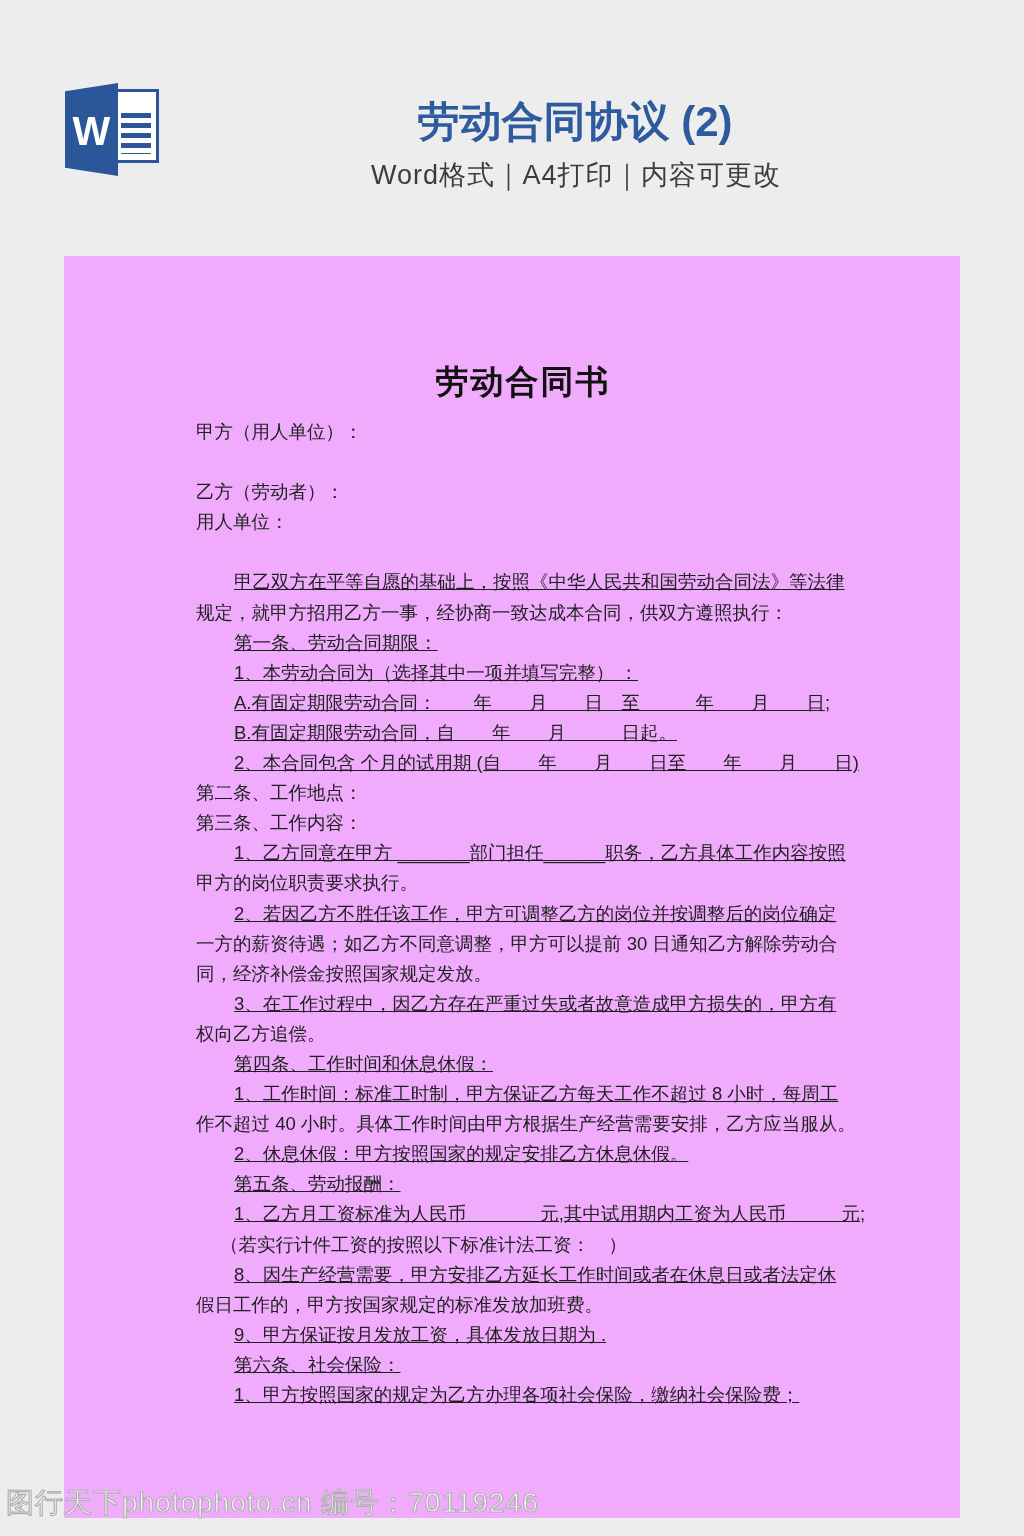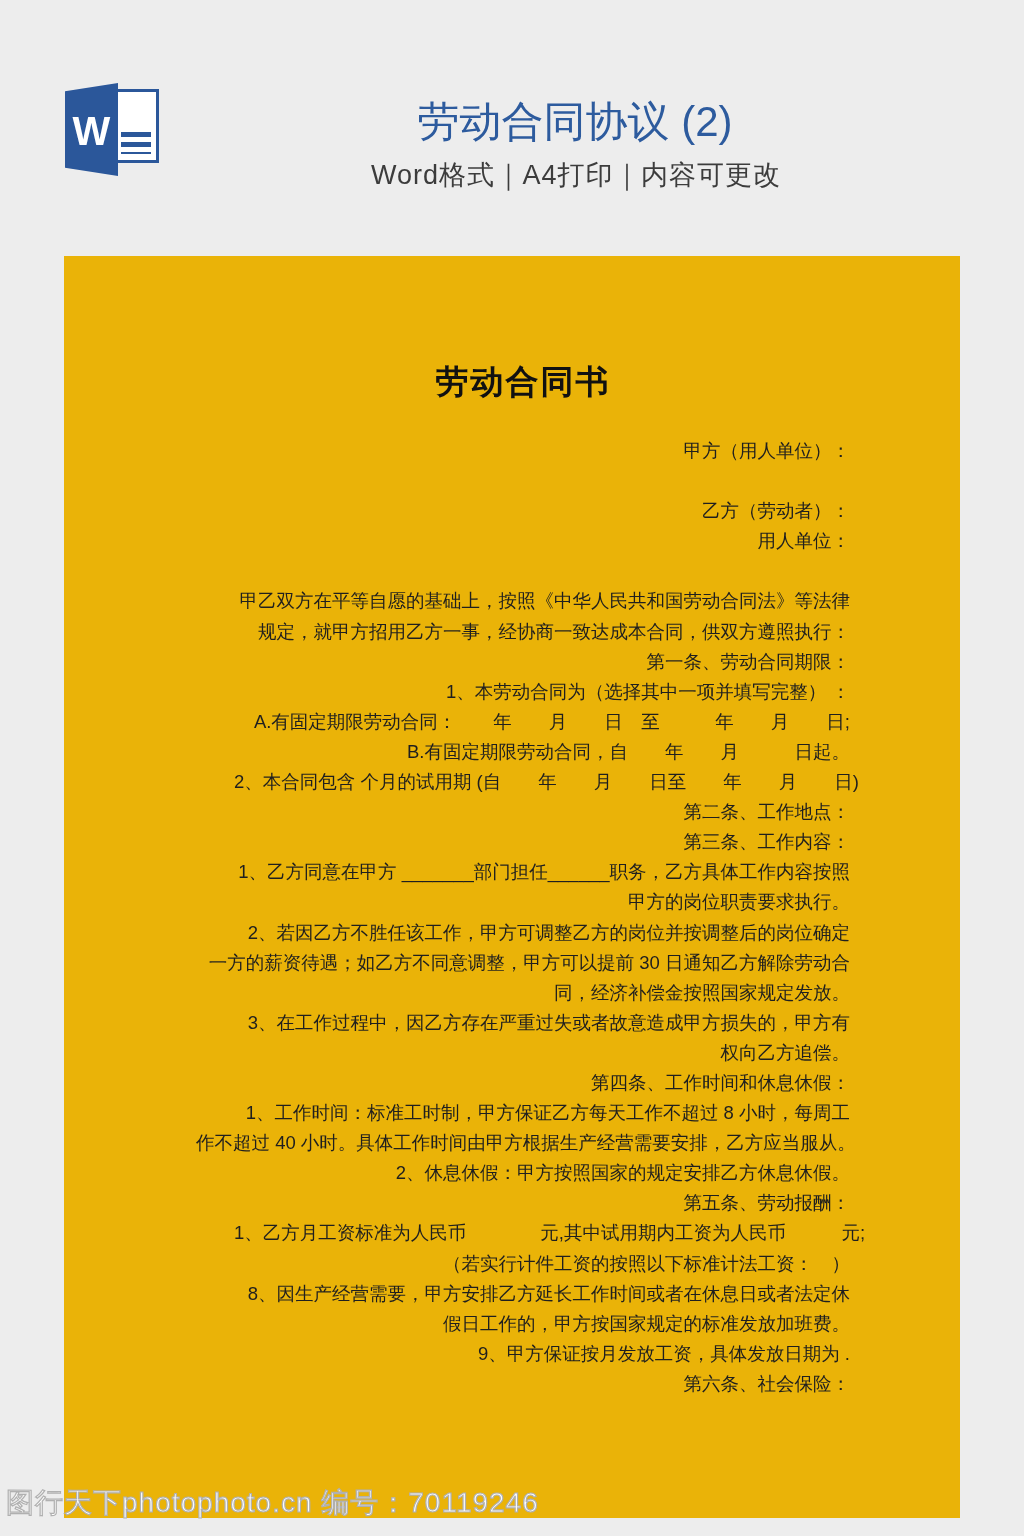--- a/index.html
+++ b/index.html
@@ -28,46 +28,46 @@
     background:#2b579a;
     clip-path:polygon(0 9%,100% 0,100% 100%,0 91%);
     display:flex;align-items:center;justify-content:center;
   }
   .word-icon .w-letter{
     color:#ffffff;font-size:40px;font-weight:bold;line-height:1;
     transform:translateY(1px);
   }
   .header-title{
     position:absolute;left:575px;top:94px;transform:translateX(-50%);
-    font-size:42px;font-weight:normal;color:#2d5b9e;white-space:nowrap;
+    font-size:42px;font-weight:bold;color:#2d5b9e;white-space:nowrap;
   }
   .header-subtitle{
     position:absolute;left:576px;top:157px;transform:translateX(-50%);
     font-size:27px;color:#3c3c3c;white-space:nowrap;letter-spacing:1px;
   }
 
   
   .page{
     position:absolute;left:64px;top:256px;width:896px;height:1262px;
-    background:#eab308;
+    background:#f0abfc;
   }
   .doc-content{
     position:absolute;left:132px;top:106px;right:110px;
     color:#1f1f1f;
   }
   .doc-title{
     text-align:center;font-size:33px;font-weight:bold;color:#111111;
     line-height:40px;letter-spacing:2px;
   }
-  .doc-lines{margin-top:34px;text-align:right;}
+  .doc-lines{margin-top:15px;}
   .line{
     font-size:18.5px;line-height:30.1px;height:30.1px;
     white-space:pre;color:#1f1f1f;
   }
-  .line.ind1{padding-left:38px;}
+  .line.ind1{padding-left:38px;text-decoration:underline;}
   .line.ind2{padding-left:24px;}
 
   
   .watermark{
     position:absolute;left:6px;top:1484px;
     font-size:28px;font-weight:normal;letter-spacing:1px;white-space:nowrap;
     color:#fdfdfd;
     -webkit-text-stroke:1.2px #b0b0b0;
   }
 </style>
@@ -118,19 +118,20 @@
           <div class="line ind1">1、工作时间：标准工时制，甲方保证乙方每天工作不超过 8 小时，每周工</div>
           <div class="line">作不超过 40 小时。具体工作时间由甲方根据生产经营需要安排，乙方应当服从。</div>
           <div class="line ind1">2、休息休假：甲方按照国家的规定安排乙方休息休假。</div>
           <div class="line ind1">第五条、劳动报酬：</div>
           <div class="line ind1">1、乙方月工资标准为人民币　　　　元,其中试用期内工资为人民币　　　元;</div>
           <div class="line ind2">（若实行计件工资的按照以下标准计法工资：　）</div>
           <div class="line ind1">8、因生产经营需要，甲方安排乙方延长工作时间或者在休息日或者法定休</div>
           <div class="line">假日工作的，甲方按国家规定的标准发放加班费。</div>
           <div class="line ind1">9、甲方保证按月发放工资，具体发放日期为 .</div>
           <div class="line ind1">第六条、社会保险：</div>
+          <div class="line ind1">1、甲方按照国家的规定为乙方办理各项社会保险，缴纳社会保险费；</div>
         </div>
     </div>
   </div>
 
   <div class="watermark">图行天下photophoto.cn 编号：70119246</div>
 
 </div>
 
 </body></html>

